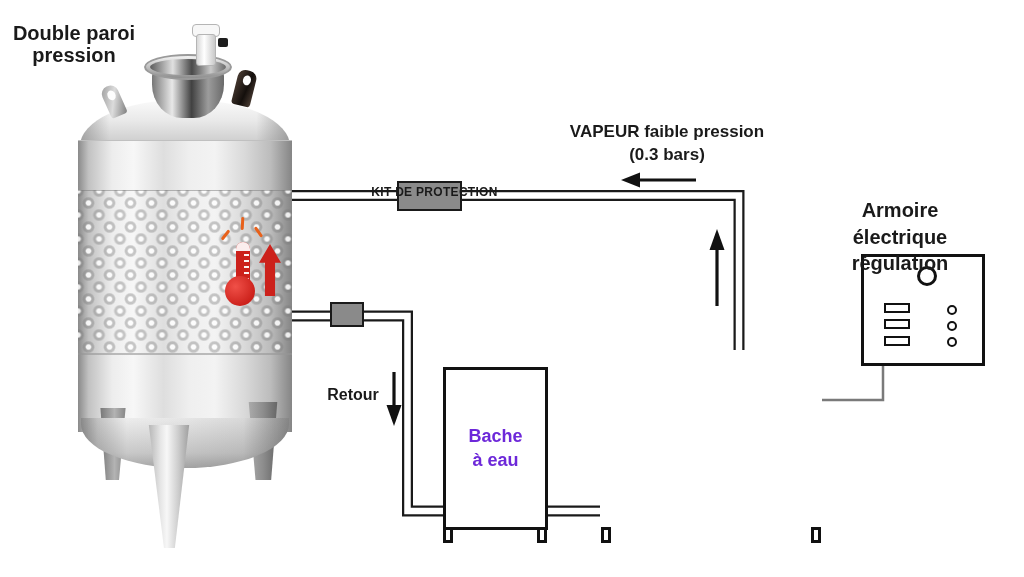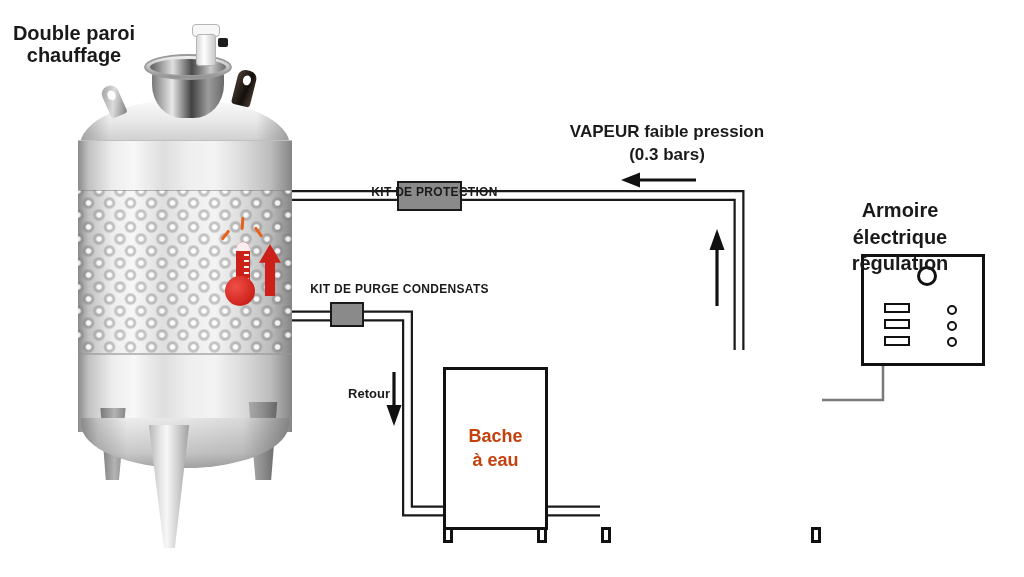--- a/index.html
+++ b/index.html
@@ -6,39 +6,39 @@
   .canvas{
     position:relative;width:1024px;height:577px;background:#fff;overflow:hidden;
     font-family:"Liberation Sans",sans-serif;color:#1a1a1a;
   }
   .pre{white-space:pre-line;}
   .lbl{position:absolute;font-weight:bold;color:#1a1a1a;z-index:6;text-align:center;}
   .lbl-title{left:0;top:22px;width:148px;font-size:20px;line-height:1.12;}
   .lbl-kitprot{left:357px;top:159px;width:155px;font-size:12px;letter-spacing:.3px;margin-top:26px;}
   .lbl-steam{left:552px;top:121px;width:230px;font-size:17px;line-height:1.33;}
   .lbl-kitpurge{left:297px;top:282px;width:205px;font-size:12px;letter-spacing:.3px;}
-  .lbl-retour{left:325px;top:386px;width:56px;font-size:13px;margin-left:16px;}
+  .lbl-retour{left:325px;top:386px;width:56px;font-size:16px;}
   .lbl-armoire{left:832px;top:179px;width:136px;font-size:20px;line-height:1.33;margin-top:18px;}
 
   svg.pipes{position:absolute;left:0;top:0;z-index:1;}
   .pipe-outer{fill:none;stroke:var(--outline,#1a1a1a);stroke-width:11;}
   .pipe-inner{fill:none;stroke:#ffffff;stroke-width:6.5;}
   .wire{fill:none;stroke:var(--wire,#7a7a7a);stroke-width:2.5;}
   .arrow-line{stroke:#111;stroke-width:3.2;}
   .arrow-head{fill:#111;stroke:none;}
 
   .kitbox{position:absolute;background:var(--kit-box-fill,#8a8a8a);border:2px solid #1a1a1a;box-sizing:border-box;z-index:4;}
   .kit-protection{left:397px;top:181px;width:65px;height:30px;}
   .kit-purge{left:330px;top:302px;width:34px;height:25px;}
 
   .eqbox{position:absolute;background:#fff;border:3px solid #111;box-sizing:border-box;z-index:3;}
   .box-bache{left:443px;top:367px;width:105px;height:163px;display:flex;align-items:center;justify-content:center;}
   .box-gen{left:600px;top:345px;width:222px;height:185px;}
   .box-armoire{left:861px;top:254px;width:124px;height:112px;}
-  .eq-label{font-weight:bold;font-size:18px;line-height:1.28;text-align:center;color:#c2410c;}
+  .eq-label{font-weight:bold;font-size:18px;line-height:1.28;text-align:center;color:#6d28d9;}
   .gen-label{position:absolute;left:0;right:0;top:76px;}
   .foot{position:absolute;top:527px;width:10px;height:16px;background:#fff;border:3px solid #111;box-sizing:border-box;z-index:2;}
 
   
   .dial{position:absolute;left:25px;top:32px;width:18px;height:18px;border:2px solid #555;border-radius:50%;}
   .dial-line{position:absolute;left:50%;top:-1px;bottom:-1px;width:2px;margin-left:-1px;background:#555;}
   .squares{position:absolute;left:132px;top:36px;display:flex;gap:4px;}
   .sq{width:11px;height:11px;background:#0d0d0d;}
   .grille{position:absolute;left:91px;top:153px;width:25px;height:19px;
     background:repeating-linear-gradient(180deg,#2f2f2f 0 2.5px,transparent 2.5px 5px);}
@@ -192,23 +192,22 @@
     <div class="cab-rect" style="top:79px"></div>
     <div class="cab-light" style="top:48px"></div>
     <div class="cab-light" style="top:64px"></div>
     <div class="cab-light" style="top:80px"></div>
   </div>
 
   <div class="kitbox kit-protection"></div>
   <div class="kitbox kit-purge"></div>
 
   <div class="lbl lbl-title pre">Double paroi
-chauffage</div>
+pression</div>
   <div class="lbl lbl-kitprot">KIT DE PROTECTION</div>
   <div class="lbl lbl-steam pre">VAPEUR faible pression
 (0.3 bars)</div>
-  <div class="lbl lbl-kitpurge">KIT DE PURGE CONDENSATS</div>
   <div class="lbl lbl-retour">Retour</div>
   <div class="lbl lbl-armoire pre">Armoire
 électrique
 régulation</div>
 
 </div>
 
 </body></html>

